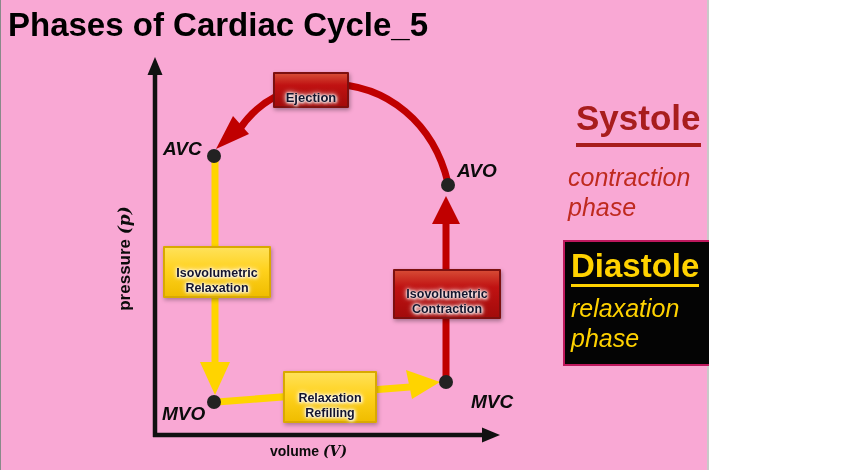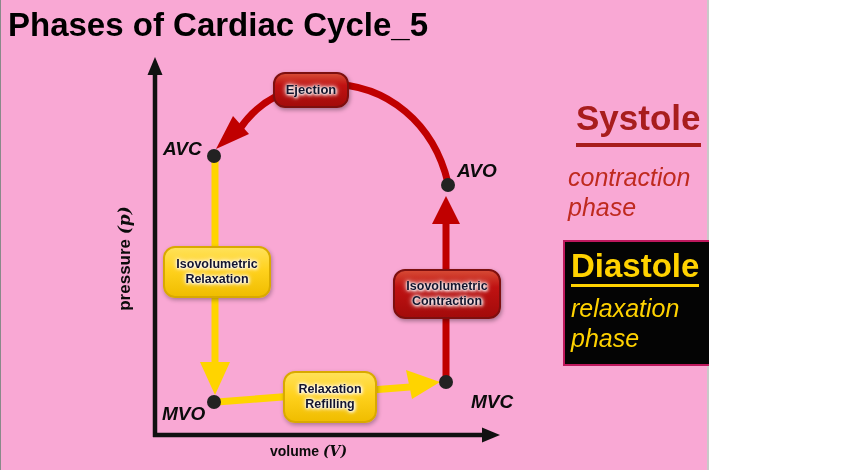--- a/index.html
+++ b/index.html
@@ -15,22 +15,22 @@
     font-size:33px;font-weight:bold;color:#000;letter-spacing:0px;line-height:38px;
   }
 
   .legend{position:absolute;left:553px;top:6px;font-size:14.5px;color:#111;line-height:18px;}
   .legend .term{font-weight:bold;}
 
   .dsvg{position:absolute;left:0;top:0;}
 
   
   .phase-box{
-    position:absolute;border-radius:12px;
-    display:flex;flex-direction:column;align-items:center;justify-content:center;
+    position:absolute;border-radius:1px;
+    display:flex;flex-direction:column;align-items:center;justify-content:flex-end;
     font-weight:bold;font-size:12.5px;line-height:1.2;text-align:center;
     color:#14142c;
     text-shadow:0 0 2px #fff,0 0 4px #fff,0 0 6px #fff,1px 1px 3px #fff;
   }
   .phase-box.red{
     background:linear-gradient(180deg,#d64934 0%,#c01212 35%,#a30b0b 100%);
     border:2.5px solid #7d0f0f;
     box-shadow:1px 2px 4px rgba(0,0,0,.35);
   }
   .phase-box.yellow{

